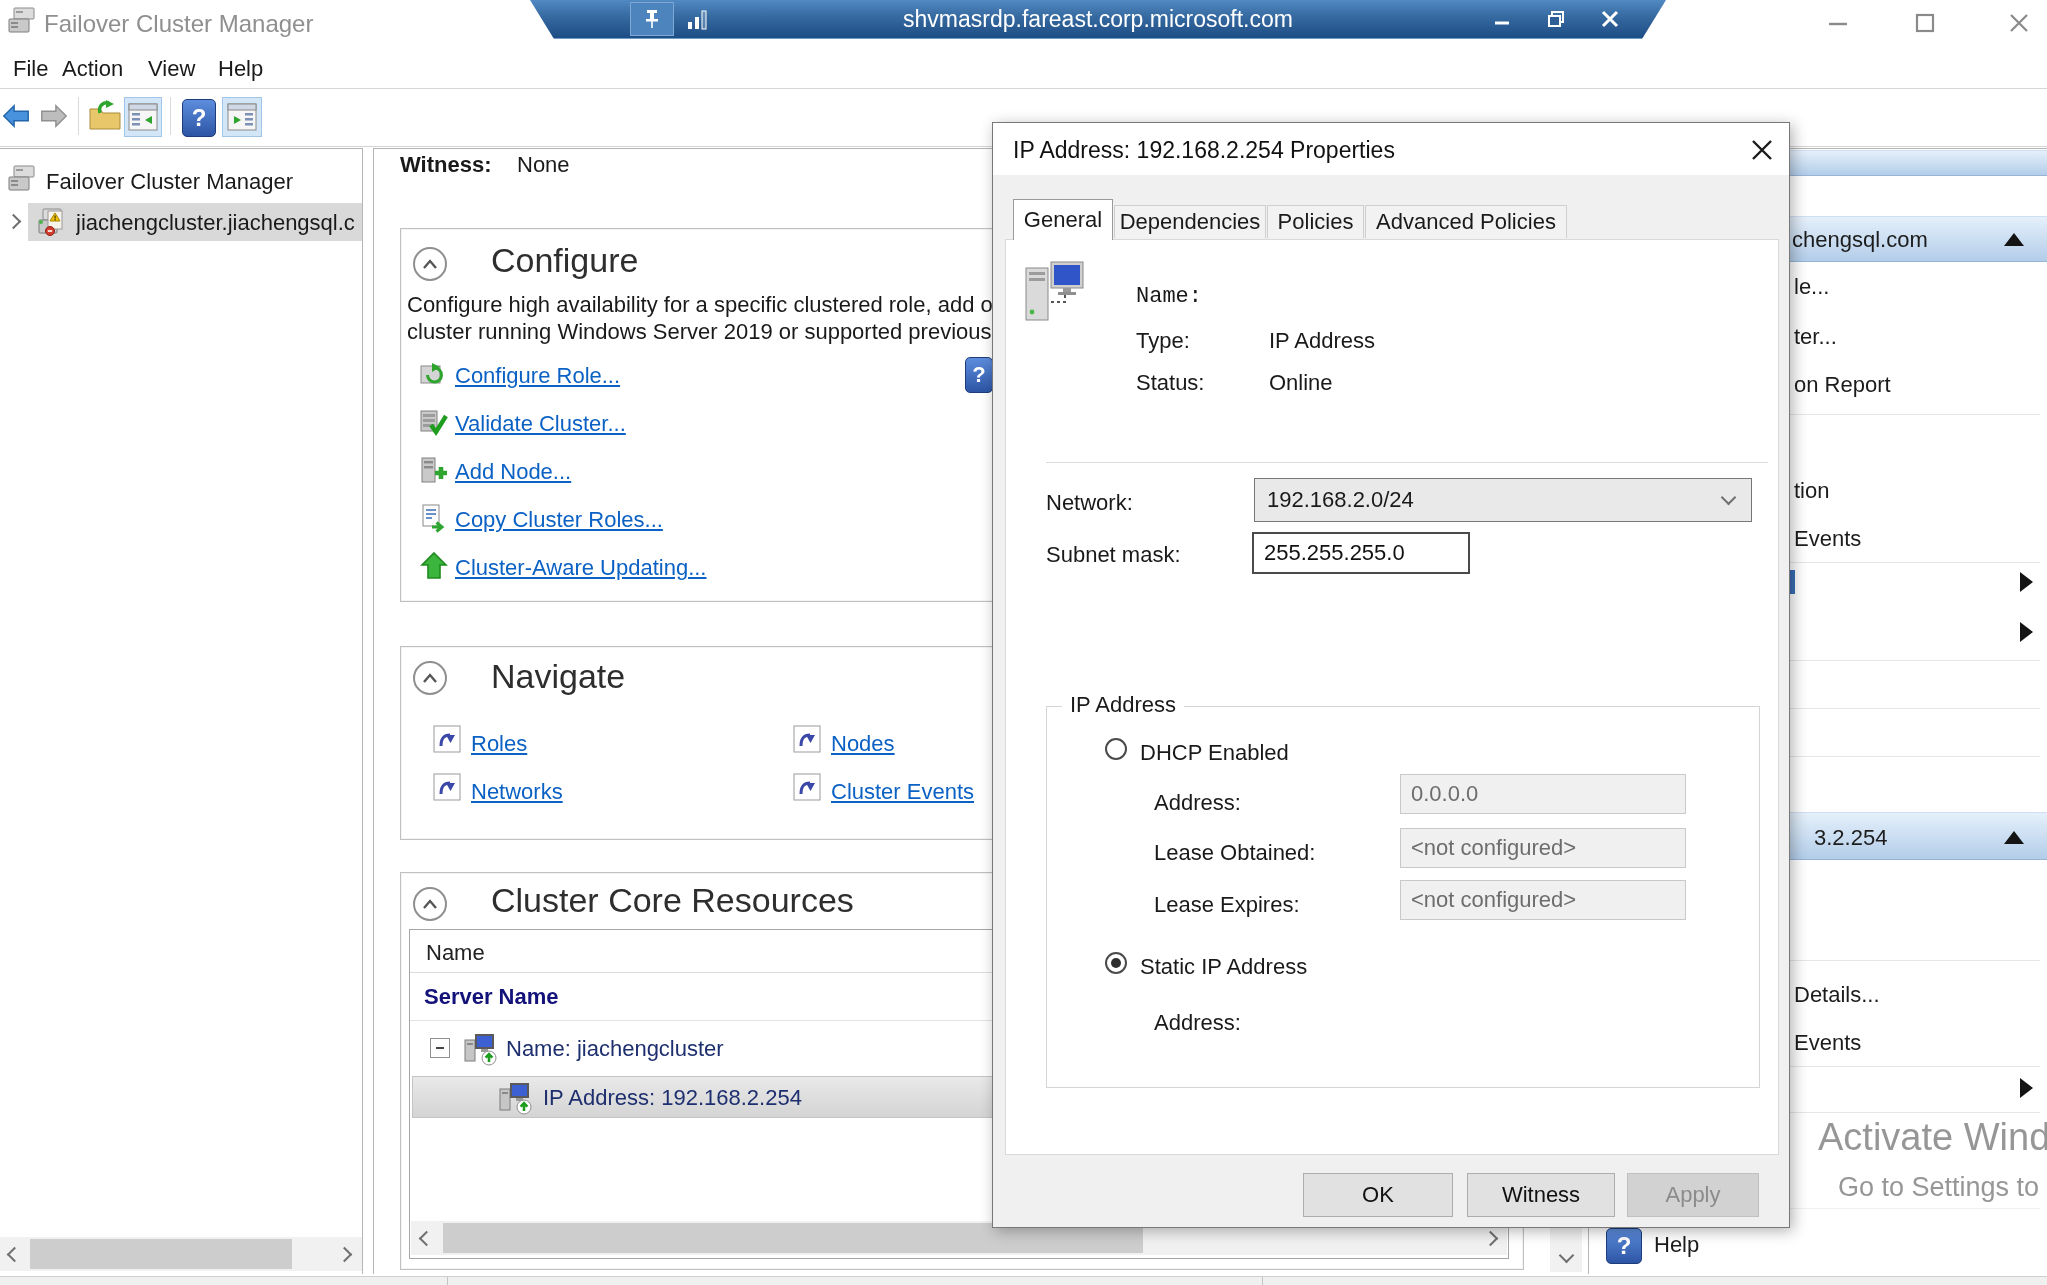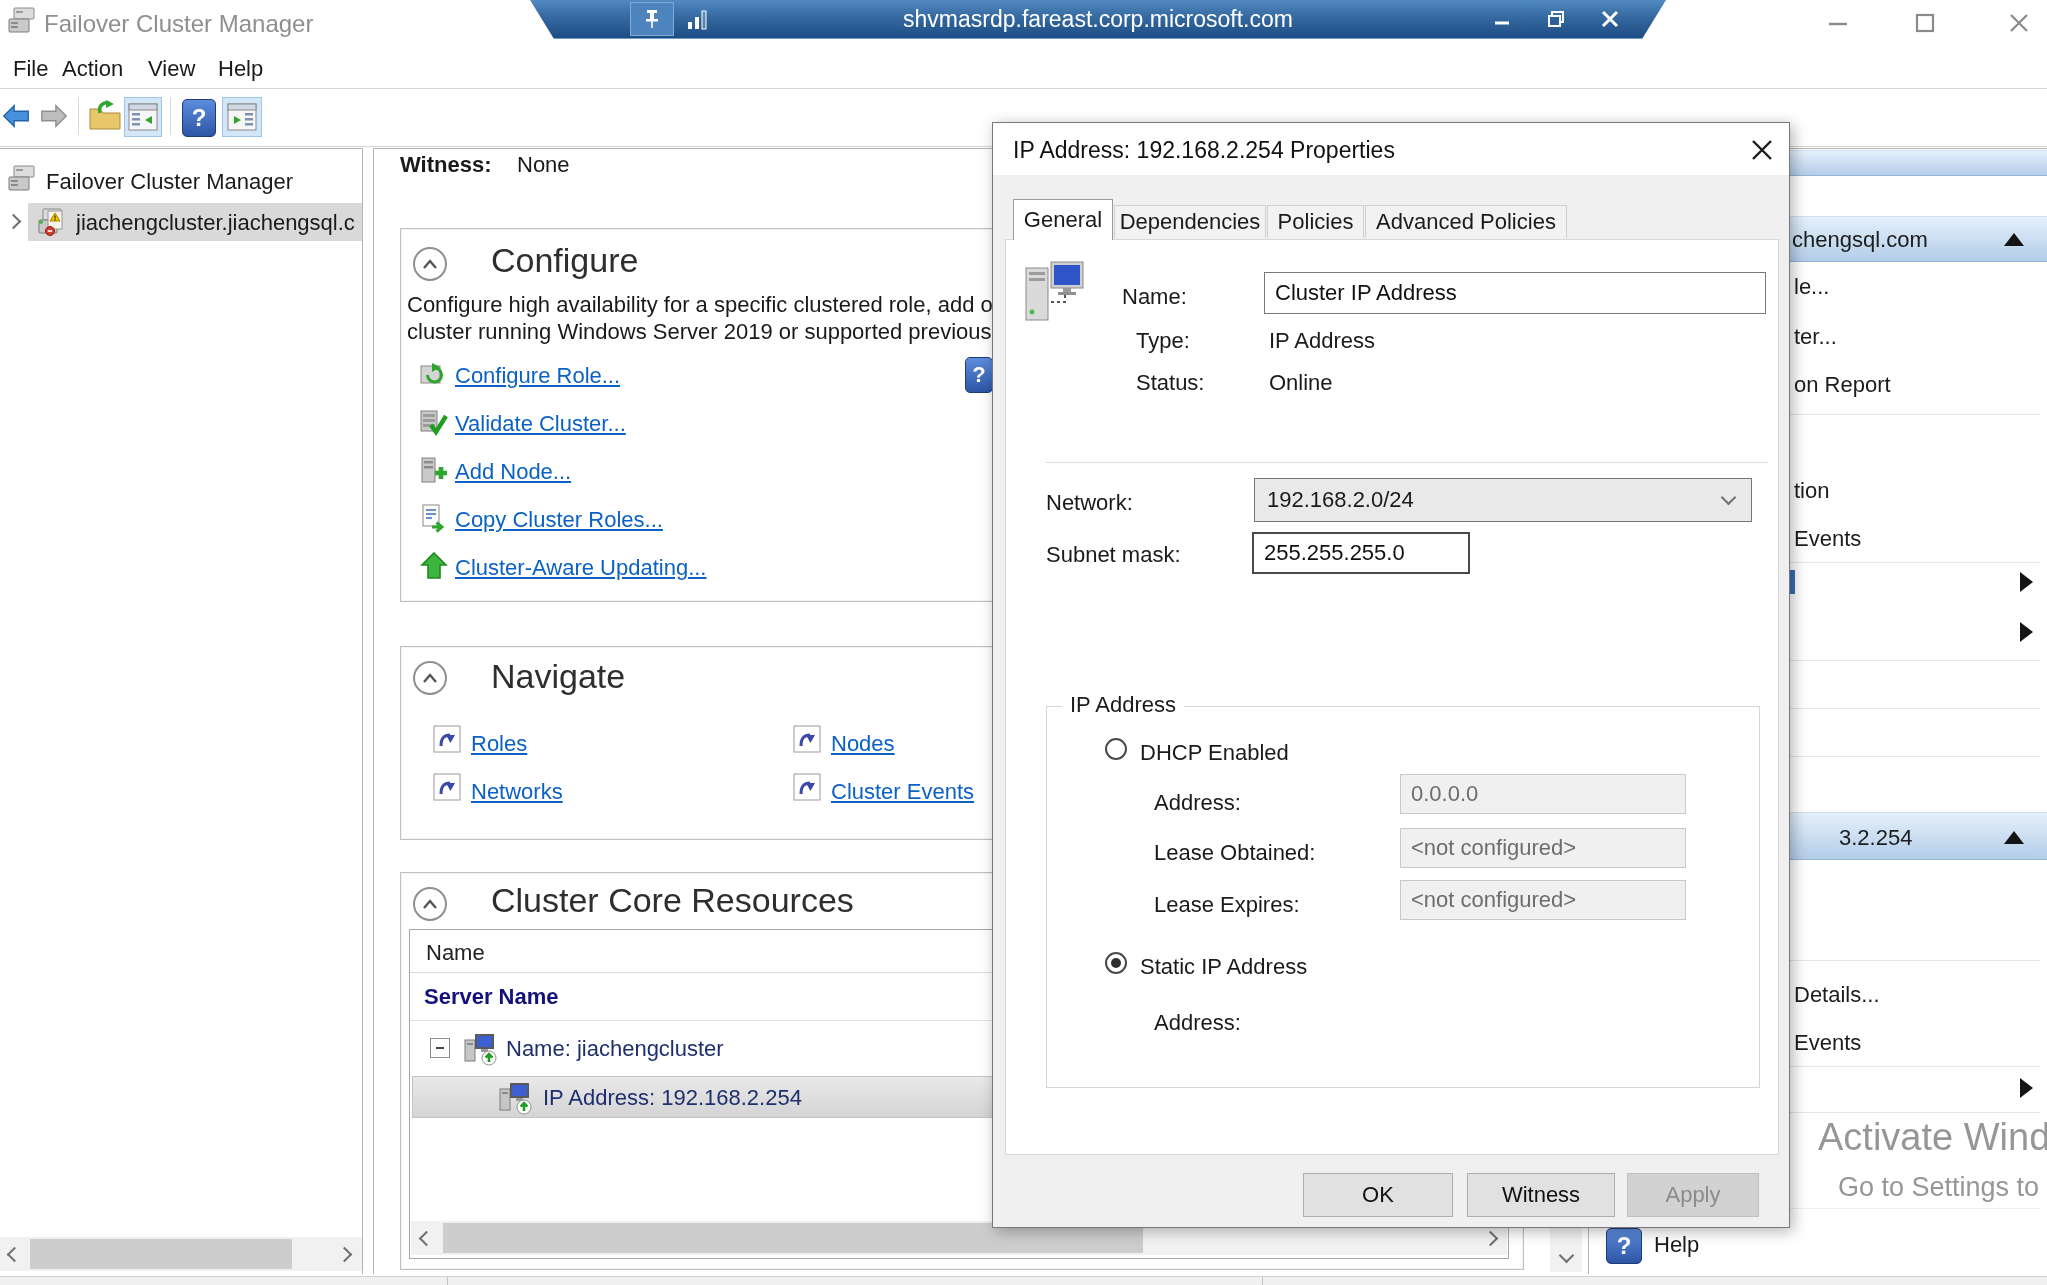--- a/index.html
+++ b/index.html
@@ -406,21 +406,21 @@
   <div class="abs sep-h" style="left:1596px;top:562px;width:444px;"></div>
 
   <span class="abs" style="left:1790px;top:570px;width:5px;height:24px;background:#3b6eb5;"></span>
   <span class="abs tri-right" style="left:2020px;top:572px;"></span>
   <span class="abs tri-right" style="left:2020px;top:622px;"></span>
   <div class="abs sep-h" style="left:1596px;top:660px;width:444px;"></div>
   <div class="abs sep-h" style="left:1596px;top:708px;width:444px;"></div>
   <div class="abs sep-h" style="left:1596px;top:756px;width:444px;"></div>
 
   <div class="abs hdr-band" style="left:1589px;top:812px;width:458px;height:48px;">
-    <span class="abs act-item" style="left:214px;top:12px;margin-left:36px;">3.2.254</span>
+    <span class="abs act-item" style="left:189px;top:12px;margin-left:36px;">3.2.254</span>
     <span class="abs tri-up" style="left:415px;top:18px;"></span>
   </div>
 
   <div class="abs sep-h" style="left:1596px;top:960px;width:444px;"></div>
   <span class="abs act-item" style="left:1794px;top:982px;">Details...</span>
   <span class="abs act-item" style="left:1794px;top:1030px;">Events</span>
   <div class="abs sep-h" style="left:1596px;top:1066px;width:444px;"></div>
   <span class="abs tri-right" style="left:2020px;top:1078px;"></span>
   <div class="abs sep-h" style="left:1596px;top:1112px;width:444px;"></div>
 
@@ -461,22 +461,21 @@
             <rect x="5" y="20" width="16" height="3" fill="#9c9c9c"></rect>
           <circle cx="8" cy="54" r="2.4" fill="#49b649"></circle>
           <rect x="27" y="4" width="32" height="26" fill="#cfcfcf" stroke="#8a8a8a"></rect>
           <rect x="30" y="7" width="26" height="20" fill="#2f55c9"></rect>
           <rect x="39" y="30" width="8" height="4" fill="#9a9a9a"></rect>
             <rect x="34" y="34" width="18" height="3" fill="#8f8f8f"></rect>
           <path d="M27 44 h14 v-7" stroke="#555" stroke-width="2" stroke-dasharray="3 3" fill="none"></path>
         </svg>
       </span>
 
-      <span class="abs t22" style="left:116px;top:44px;">Name:</span>
-      <input class="abs txt" style="left: 258px; top: 32px; width: 502px; height: 42px;" value="Cluster IP Address">
+      <span class="abs t22" style="left:130px;top:44px;font-family:Liberation Mono, monospace;">Name:</span>
 
       <span class="abs t22" style="left:130px;top:88px;">Type:</span>
       <span class="abs t22" style="left:263px;top:88px;">IP Address</span>
 
       <span class="abs t22" style="left:130px;top:130px;">Status:</span>
       <span class="abs t22" style="left:263px;top:130px;">Online</span>
 
       <div class="abs sep-h" style="left:40px;top:222px;width:722px;background:#dcdcdc;"></div>
 
       <span class="abs t22" style="left:40px;top:250px;">Network:</span>

